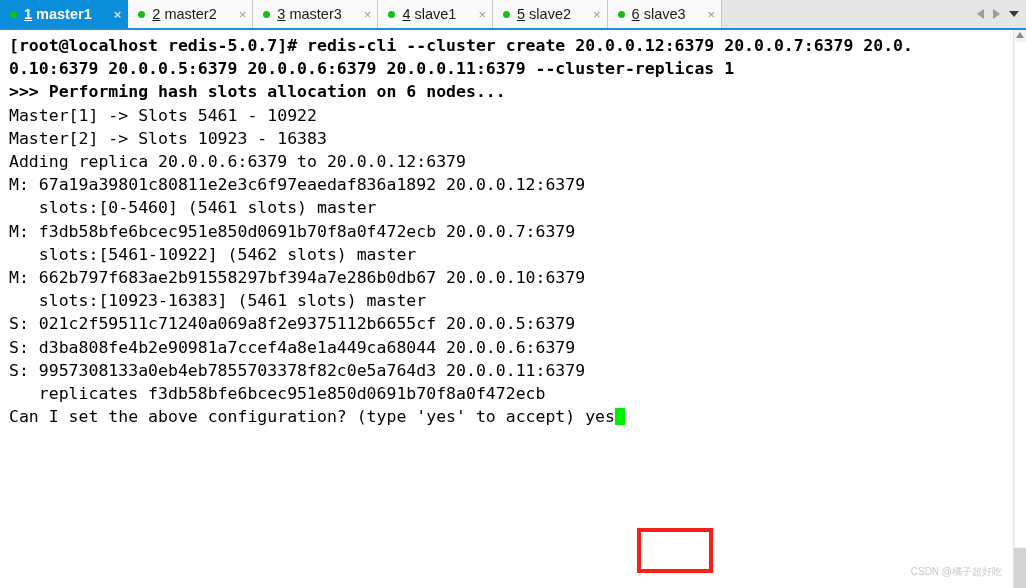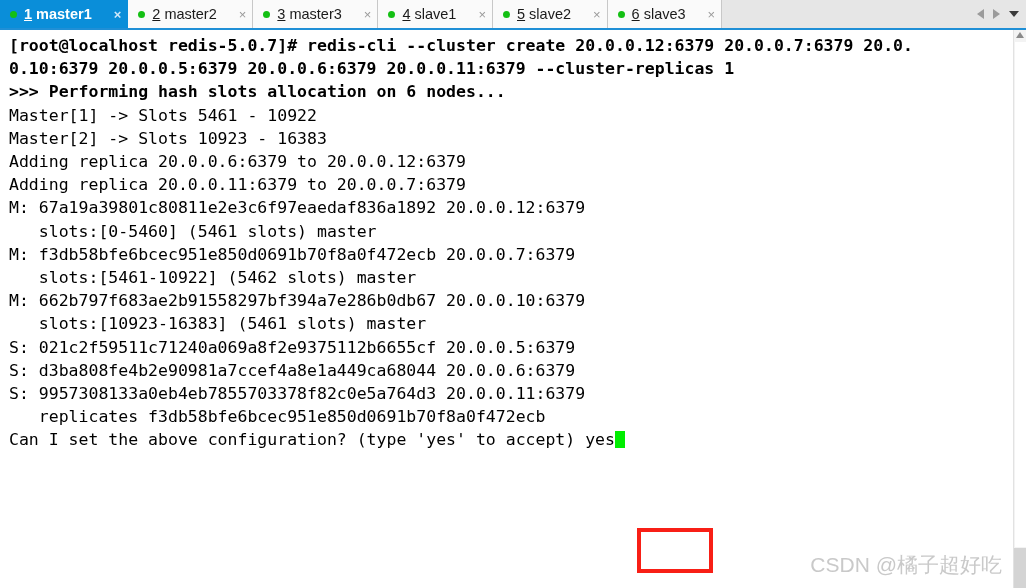--- a/index.html
+++ b/index.html
@@ -200,21 +200,21 @@
     background: transparent;
     pointer-events: none;
   }
 
   
   #watermark {
     position: absolute;
     right: 24px;
     bottom: 9px;
     font-family: "Liberation Sans", sans-serif;
-    font-size: 21px;
+    font-size: 10px;
     color: #c9c9c9;
     white-space: nowrap;
     user-select: none;
   }
 </style>
 </head>
 <body>
 
 <div id="app">
 
@@ -267,21 +267,20 @@
   <div id="tabbar-underline" style="background: rgb(31, 143, 214);"></div>
 
   <div id="terminal">
     <div id="term-lines">
         <div class="line bold">[root@localhost redis-5.0.7]# redis-cli --cluster create 20.0.0.12:6379 20.0.0.7:6379 20.0.</div>
         <div class="line bold">0.10:6379 20.0.0.5:6379 20.0.0.6:6379 20.0.0.11:6379 --cluster-replicas 1</div>
         <div class="line bold">&gt;&gt;&gt; Performing hash slots allocation on 6 nodes...</div>
         <div class="line">Master[1] -&gt; Slots 5461 - 10922</div>
         <div class="line">Master[2] -&gt; Slots 10923 - 16383</div>
         <div class="line">Adding replica 20.0.0.6:6379 to 20.0.0.12:6379</div>
-        <div class="line">Adding replica 20.0.0.11:6379 to 20.0.0.7:6379</div>
         <div class="line">M: 67a19a39801c80811e2e3c6f97eaedaf836a1892 20.0.0.12:6379</div>
         <div class="line">   slots:[0-5460] (5461 slots) master</div>
         <div class="line">M: f3db58bfe6bcec951e850d0691b70f8a0f472ecb 20.0.0.7:6379</div>
         <div class="line">   slots:[5461-10922] (5462 slots) master</div>
         <div class="line">M: 662b797f683ae2b91558297bf394a7e286b0db67 20.0.0.10:6379</div>
         <div class="line">   slots:[10923-16383] (5461 slots) master</div>
         <div class="line">S: 021c2f59511c71240a069a8f2e9375112b6655cf 20.0.0.5:6379</div>
         <div class="line">S: d3ba808fe4b2e90981a7ccef4a8e1a449ca68044 20.0.0.6:6379</div>
         <div class="line">S: 9957308133a0eb4eb7855703378f82c0e5a764d3 20.0.0.11:6379</div>
         <div class="line">   replicates f3db58bfe6bcec951e850d0691b70f8a0f472ecb</div>

